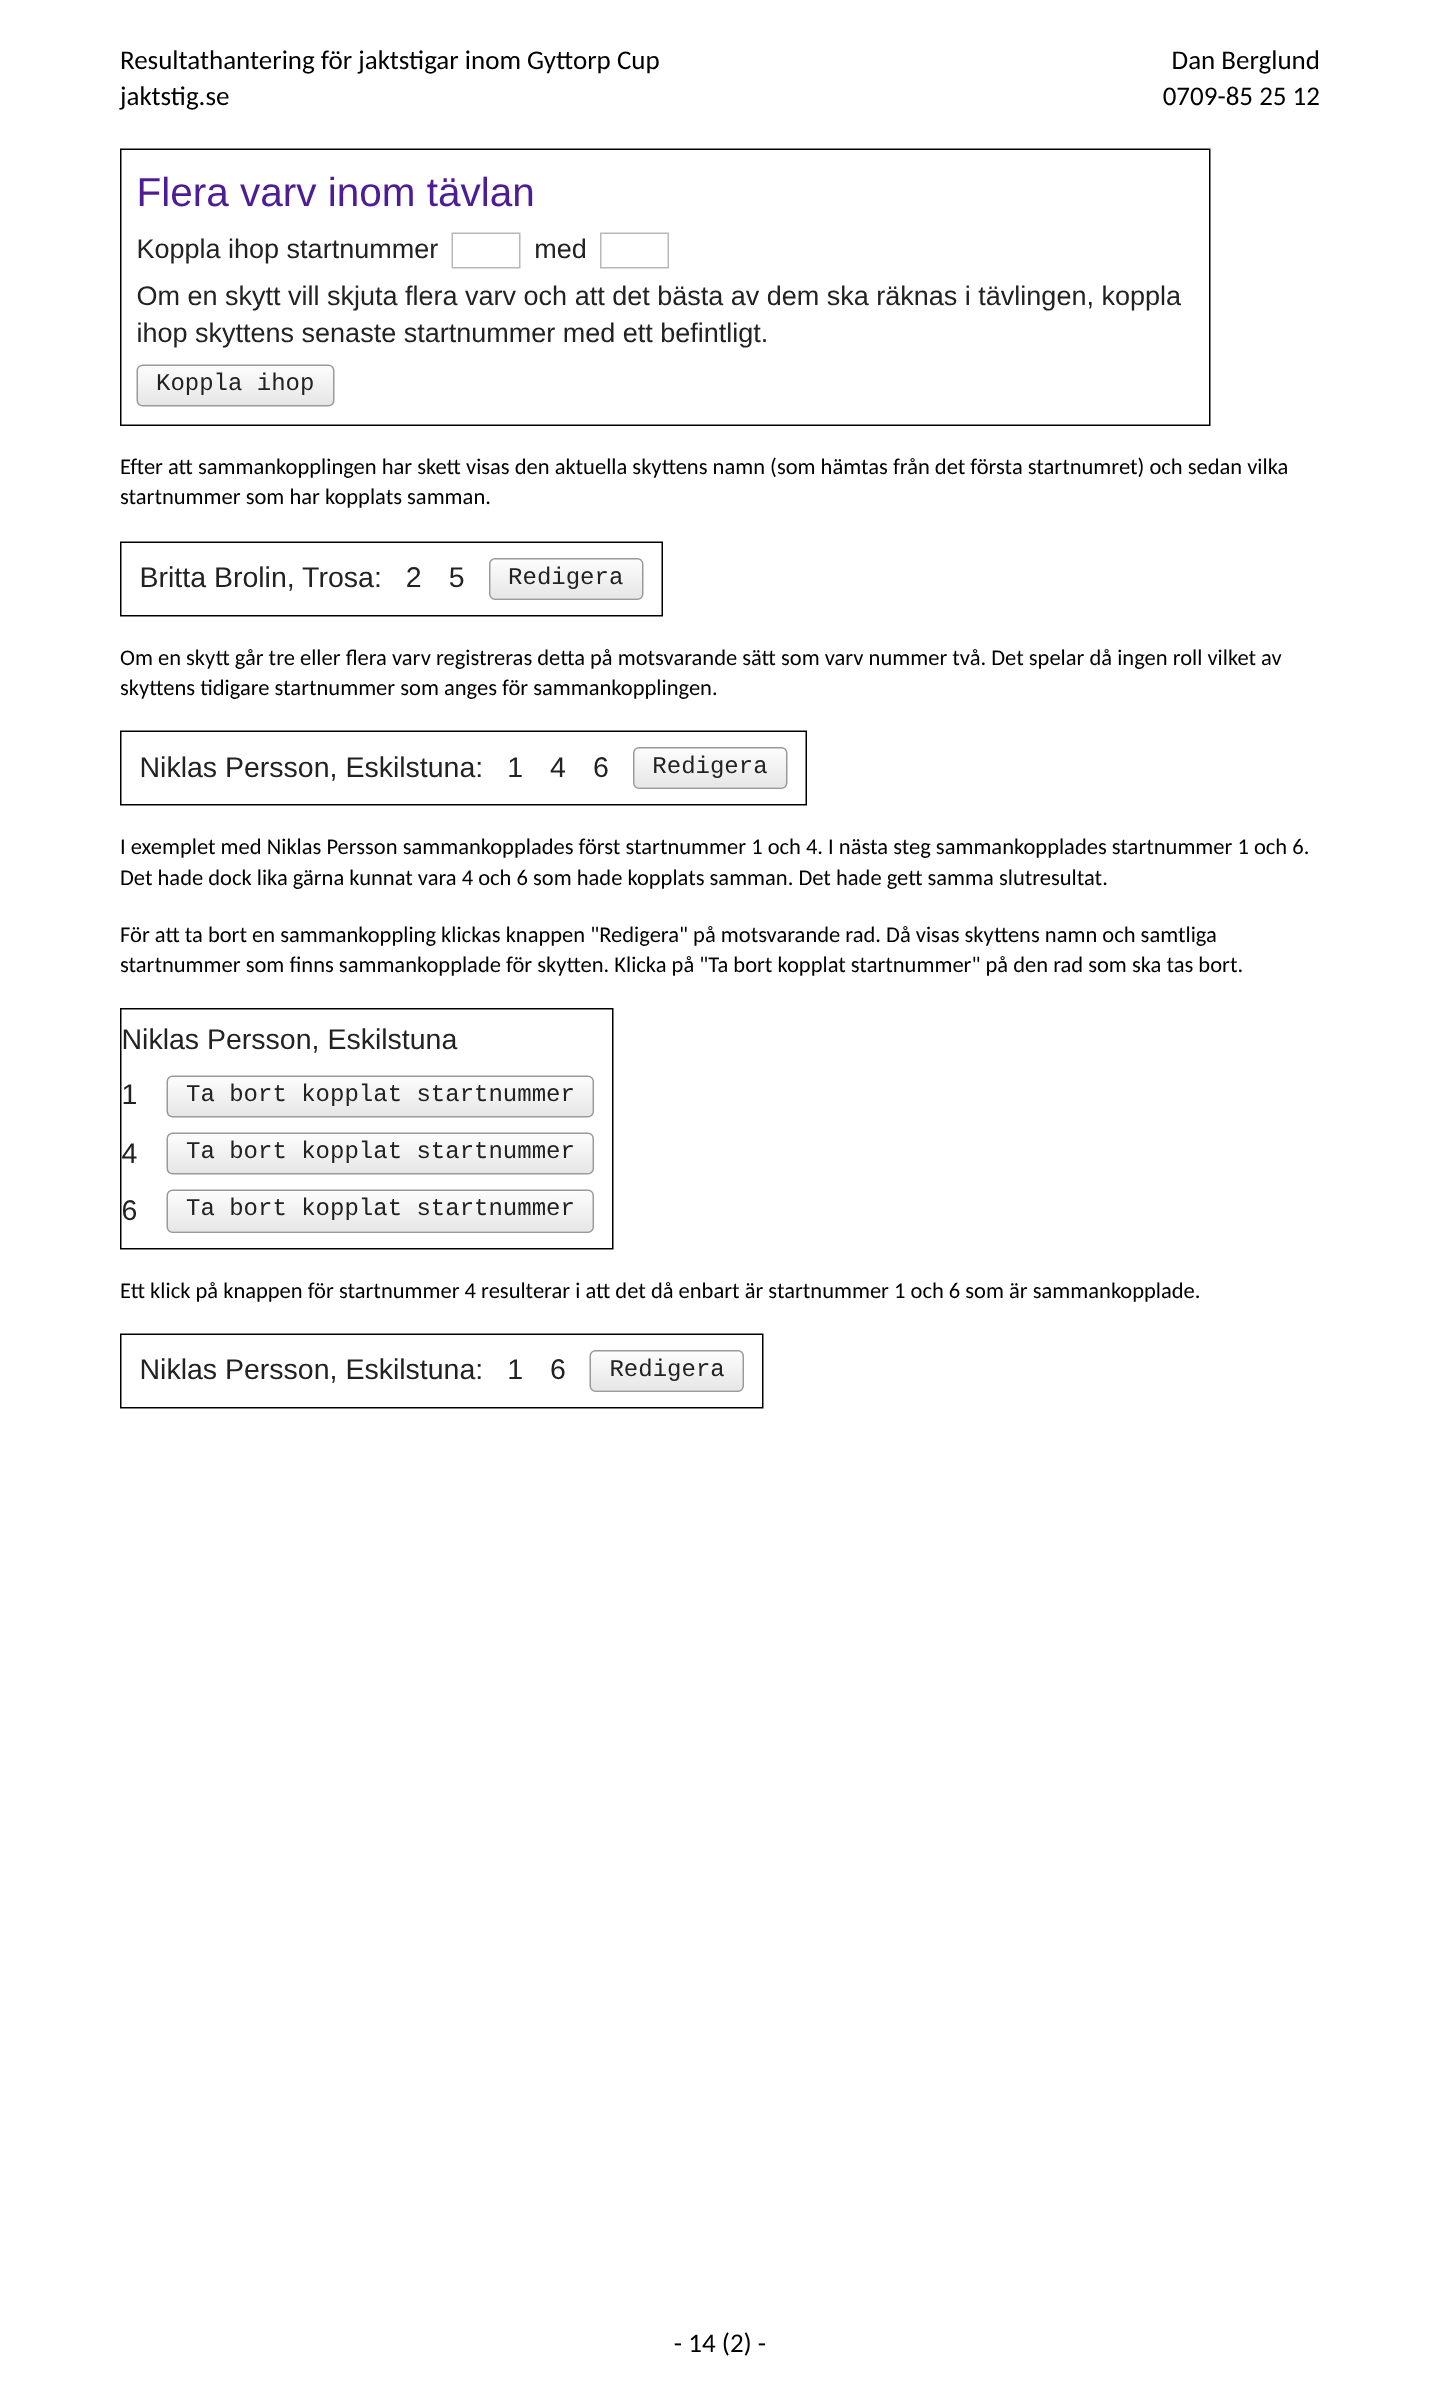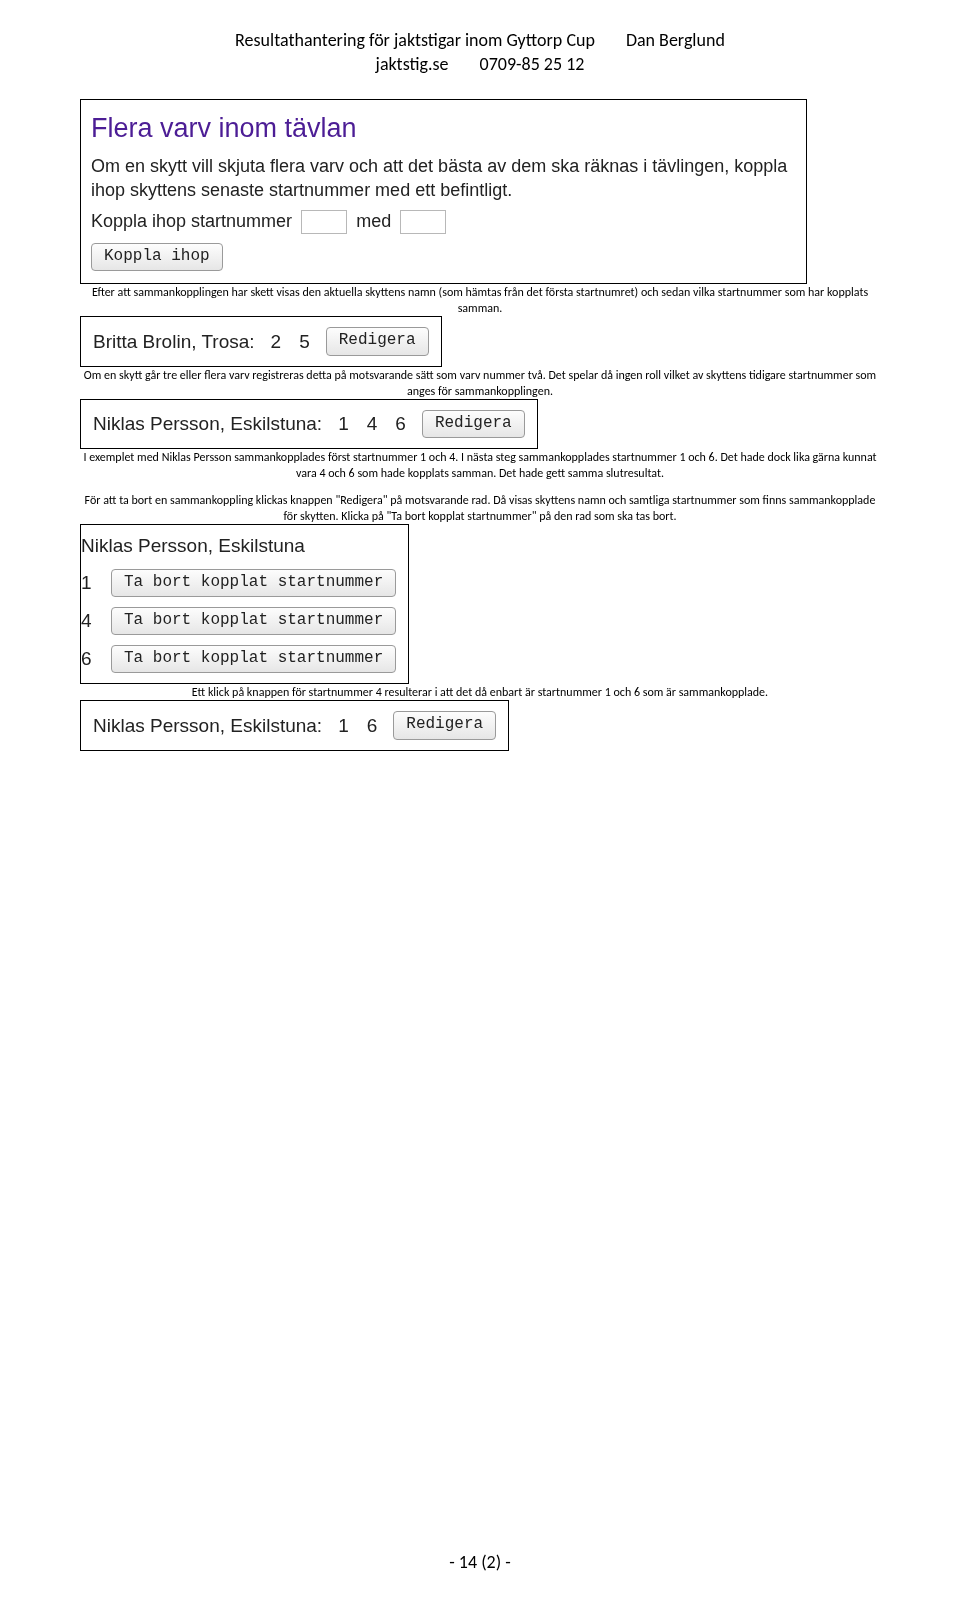--- a/index.html
+++ b/index.html
@@ -12,21 +12,21 @@
     font-family:Calibri, "Segoe UI", Arial, sans-serif;
     color:#000;
     position:relative;
     box-sizing:border-box;
     padding:28px 80px 0 80px;
     font-size:18px;
     line-height:1.35;
   }
   .header-row{
     display:flex;
-    justify-content:center;
+    justify-content:space-between;
     font-size:18px;
     gap:31px;
   }
   .header-row .left,.header-row .right{white-space:nowrap;}
   .header-block{margin-bottom:22px;}
   .box{
     border:1px solid #000;
     padding:8px 10px 12px 10px;
     font-family:"Segoe UI", Arial, sans-serif;
   }
@@ -57,23 +57,22 @@
     border-radius:4px;
     background:linear-gradient(#fdfdfd,#e6e6e6);
     padding:3px 12px 4px 12px;
     font-size:16px;
     color:#222;
     font-family:Liberation Mono, monospace;
     line-height:1.2;
     cursor:pointer;
   }
   .para{
-    margin:0 0;
-    font-size:12px;
-    text-align:center;
+    margin:18px 0;
+    font-size:15px;
   }
   .rowbox{
     border:1px solid #000;
     padding:10px 12px;
     display:flex;
     align-items:center;
     gap:16px;
     font-family:"Segoe UI",Arial,sans-serif;
     font-size:19px;
     color:#222;
@@ -115,27 +114,27 @@
     <span class="right">Dan Berglund</span>
   </div>
   <div class="header-row">
     <span class="left">jaktstig.se</span>
     <span class="right">0709-85 25 12</span>
   </div>
 </div>
 
 <div class="box" style="width:705px;">
   <div class="box-title">Flera varv inom tävlan</div>
-  <p>Om en skytt vill skjuta flera varv och att det bästa av dem ska räknas i tävlingen, koppla ihop skyttens senaste startnummer med ett befintligt.</p>
   <p>
     <span>Koppla ihop startnummer</span>
     <span class="inline-input"></span>
     <span>med</span>
     <span class="inline-input"></span>
   </p>
+  <p>Om en skytt vill skjuta flera varv och att det bästa av dem ska räknas i tävlingen, koppla ihop skyttens senaste startnummer med ett befintligt.</p>
   <div style="margin-top:8px;">
     <span class="btn">Koppla ihop</span>
   </div>
 </div>
 
 <p class="para">Efter att sammankopplingen har skett visas den aktuella skyttens namn (som hämtas från det första startnumret) och sedan vilka startnummer som har kopplats samman.</p>
 
 <div class="rowbox" style="min-width:315px;">
   <span>Britta Brolin, Trosa:</span>
   <span class="nums">

